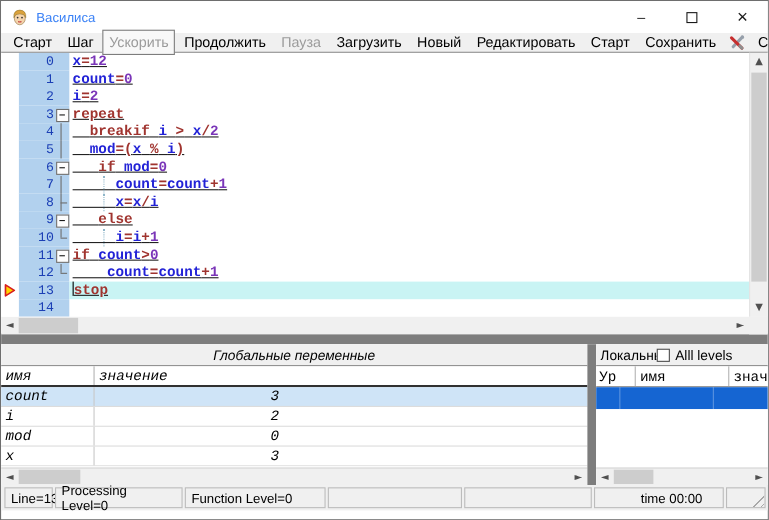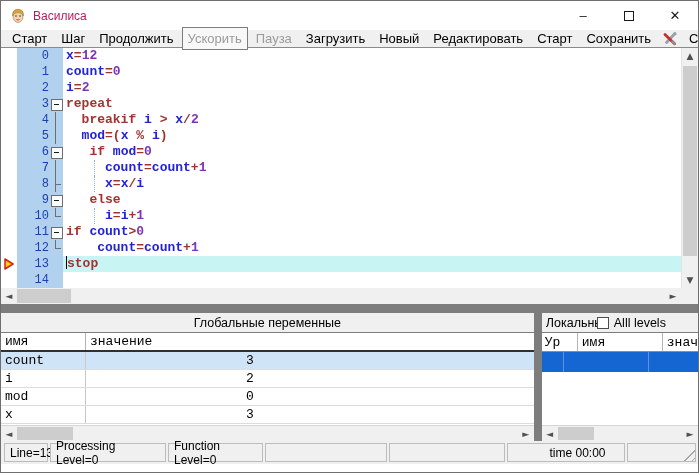--- a/index.html
+++ b/index.html
@@ -3,21 +3,21 @@
 <meta charset="utf-8">
 <style>
   html,body{margin:0;padding:0;background:#c8c8c8;}
   *{box-sizing:border-box;}
   .window{width:699px;height:473px;border:1px solid #6e6e6e;background:#fff;
     font-family:"Liberation Sans",sans-serif;position:relative;overflow:hidden;}
 
   
   .titlebar{height:29px;display:flex;align-items:center;background:#fff;}
   .tb-icon{margin:0 7px 0 9px;flex:none;display:flex;}
-  .tb-title{font-size:12px;color:#be185d;}
+  .tb-title{font-size:12px;color:#3b82f6;}
   .tb-btns{margin-left:auto;display:flex;height:100%;}
   .tb-btn{width:46px;display:flex;align-items:center;justify-content:center;
     font-size:13px;color:#1a1a1a;}
   .maxbox{width:10px;height:10px;border:1px solid #1a1a1a;display:inline-block;}
 
   
   .menubar{height:17px;background:#f0f0f0;display:flex;align-items:center;
     padding-left:4px;font-size:13px;}
   .mi{padding:4px 6px;margin:0 1px;color:#000;white-space:nowrap;}
   .mi.dis{color:#9b9b9b;}
@@ -33,21 +33,21 @@
   .mk svg{position:absolute;left:2px;top:2px;}
   .gut{width:46px;background:var(--gutter-bg);flex:none;display:flex;}
   .ln{width:32px;text-align:right;color:var(--gutter-num);font-size:12px;flex:none;}
   .fm{width:14px;position:relative;flex:none;}
   .fm-v::before,.fm-t::before{content:"";position:absolute;left:6px;top:0;bottom:0;width:1px;background:#6e6e6e;}
   .fm-l::before{content:"";position:absolute;left:6px;top:0;height:8px;width:1px;background:#6e6e6e;}
   .fm-t::after,.fm-l::after{content:"";position:absolute;left:6px;top:8px;width:6px;height:1px;background:#6e6e6e;}
   .fm-box::before{content:"";position:absolute;left:2px;top:3px;width:10px;height:10px;
     border:1px solid #6e6e6e;background:#fdfdfd;}
   .fm-box::after{content:"";position:absolute;left:5px;top:8px;width:5px;height:1px;background:#1a1a1a;}
-  .code{flex:1;white-space:pre;font-weight:bold;position:relative;padding-left:3px;color:#222;}
+  .code{flex:1;white-space:pre;font-weight:bold;position:relative;padding-left:3px;color:#222;text-decoration:underline;}
   .cl.cur .code{background:var(--current-line);}
   .tk-k{color:var(--keyword);}
   .tk-v{color:var(--identifier);}
   .tk-n{color:var(--number);}
   .tk-o{color:var(--operator);}
   .tk-p{color:#333;}
   .guide{position:absolute;left:31px;top:0;bottom:0;border-left:1px dotted #8fb6c9;}
   .caret{display:inline-block;width:0;border-left:1px solid #000;height:13px;vertical-align:-2px;}
 
   
@@ -60,21 +60,21 @@
   .sb-fill{flex:1;}
   .sb-corner{width:17px;background:#f0f0f0;flex:none;}
 
   
   .hsplit{height:10px;background:#7d7d7d;}
   .vsplit{width:8px;background:#7d7d7d;flex:none;}
 
   
   .panels{display:flex;height:128px;}
   .panel{display:flex;flex-direction:column;background:#fff;}
-  .globals{width:548px;}
+  .globals{width:548px;font-style:italic;}
   .locals{flex:1;}
   .pheader{height:20px;background:#f0f0f0;font-size:12.5px;display:flex;align-items:center;
     border-bottom:1px solid #7d7d7d;flex:none;}
   .pheader.center{justify-content:center;}
   .ltrunc{width:51px;overflow:hidden;white-space:nowrap;margin-left:4px;flex:none;}
   .cb{width:12px;height:12px;border:1px solid #4d4d4d;background:#fff;margin-right:5px;flex:none;}
   .colhdr{height:19px;display:flex;align-items:flex-end;font-family:"Liberation Mono",monospace;
     font-size:13px;border-bottom:2px solid #303030;flex:none;background:#fff;}
   .locals .colhdr{border-bottom:1px solid #8e8e8e;}
   .cell{height:100%;display:flex;align-items:center;padding-left:4px;}
@@ -90,21 +90,21 @@
   .lselrow{height:20px;background:var(--selection-blue);display:flex;flex:none;}
   .lselrow .sep{border-right:1px solid rgba(255,255,255,.3);height:100%;}
   .pfill{flex:1;background:#fff;}
   .phscroll{border-top:1px solid #d6d6d6;flex:none;}
 
   
   .statusbar{height:23px;background:#f0f0f0;display:flex;align-items:center;padding:0 1px;position:relative;}
   .ss{border:1px solid #bcbcbc;height:19px;margin-left:2px;display:flex;align-items:center;
     padding:0 5px;font-size:12px;color:#000;flex:none;background:#f0f0f0;}
   .ss.c{justify-content:center;padding-left:28px;}
-  .ss1{width:44px;} .ss2{width:116px;} .ss3{width:95px;} .ss4{width:122px;} .ss5{width:116px;} .ss6{width:118px;}
+  .ss1{width:44px;} .ss2{width:116px;} .ss3{width:128px;} .ss4{width:122px;} .ss5{width:116px;} .ss6{width:118px;}
   .ss7{flex:1;margin-right:1px;position:relative;}
   .grip{position:absolute;right:0;bottom:0;width:14px;height:14px;
     background:repeating-linear-gradient(135deg,transparent 0 2px,#a8a8a8 2px 3px,transparent 3px 5px);
     clip-path:polygon(100% 0,100% 100%,0 100%);}
 </style>
 </head>
 <body>
 
 <div class="window">
 
@@ -124,22 +124,22 @@
       <div class="tb-btn">
           <span class="maxbox"></span>
         </div>
       <div class="tb-btn">✕</div>
     </div>
   </div>
 
   <div class="menubar">
     <span class="mi">Старт</span>
     <span class="mi">Шаг</span>
+    <span class="mi dis boxed">Ускорить</span>
     <span class="mi">Продолжить</span>
-    <span class="mi dis boxed">Ускорить</span>
     <span class="mi dis">Пауза</span>
     <span class="mi">Загрузить</span>
     <span class="mi">Новый</span>
     <span class="mi">Редактировать</span>
     <span class="mi">Старт</span>
     <span class="mi">Сохранить</span>
     <span class="mi-icon">
       <svg width="16" height="16" viewBox="0 0 16 16">
         <path d="M13 2.5 L4.5 11.5" stroke="#97A0AB" stroke-width="2.8" stroke-linecap="round"></path>
         <path d="M12 1.6 L14.2 3.8" stroke="#97A0AB" stroke-width="1.4"></path>

